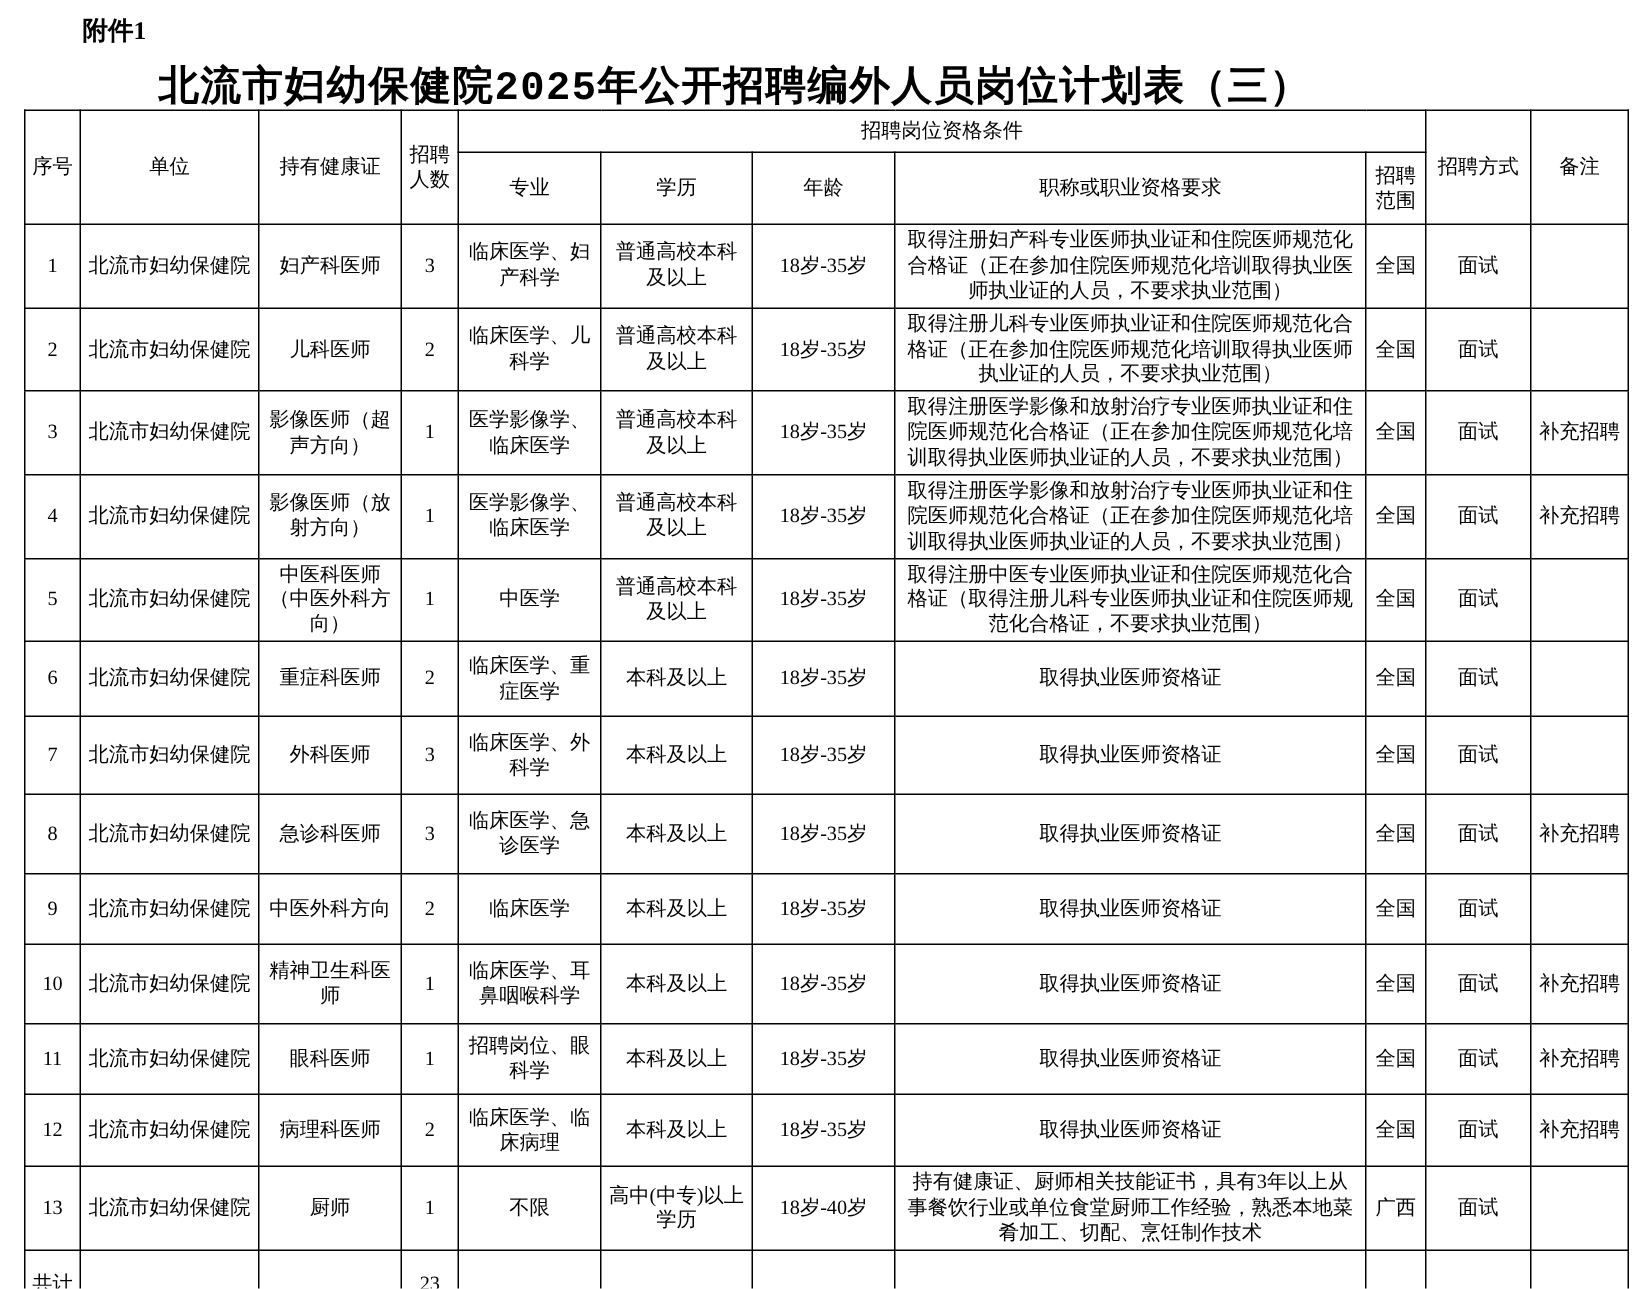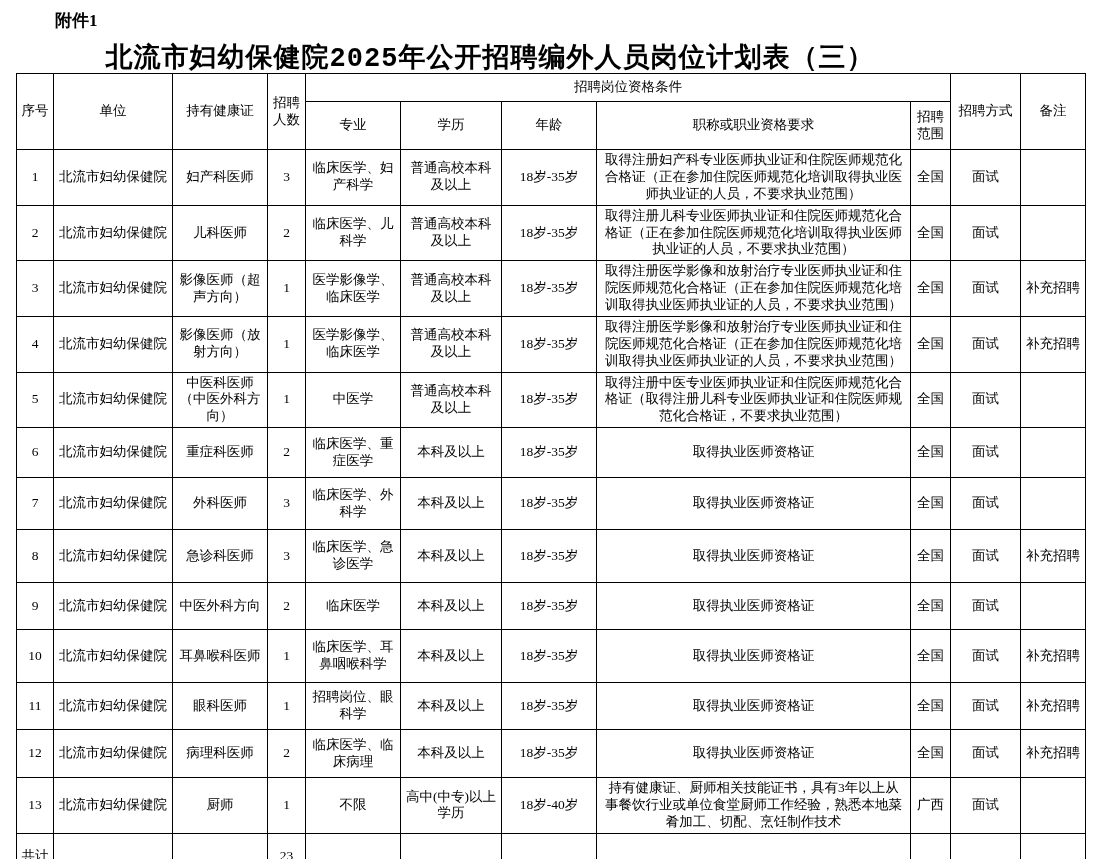--- a/index.html
+++ b/index.html
@@ -204,21 +204,21 @@
         <td class="cell-education">本科及以上</td>
         <td class="cell-age">18岁-35岁</td>
         <td class="cell-requirement">取得执业医师资格证</td>
         <td class="cell-scope">全国</td>
         <td class="cell-method">面试</td>
         <td class="cell-note"></td>
       </tr>
       <tr style="height: 53px;">
         <td class="cell-no">10</td>
         <td class="cell-unit">北流市妇幼保健院</td>
-        <td class="cell-position">耳鼻喉科医师</td>
+        <td class="cell-position">精神卫生科医师</td>
         <td class="cell-count">1</td>
         <td class="cell-major">临床医学、耳鼻咽喉科学</td>
         <td class="cell-education">本科及以上</td>
         <td class="cell-age">18岁-35岁</td>
         <td class="cell-requirement">取得执业医师资格证</td>
         <td class="cell-scope">全国</td>
         <td class="cell-method">面试</td>
         <td class="cell-note">补充招聘</td>
       </tr>
       <tr style="height: 47px;">

